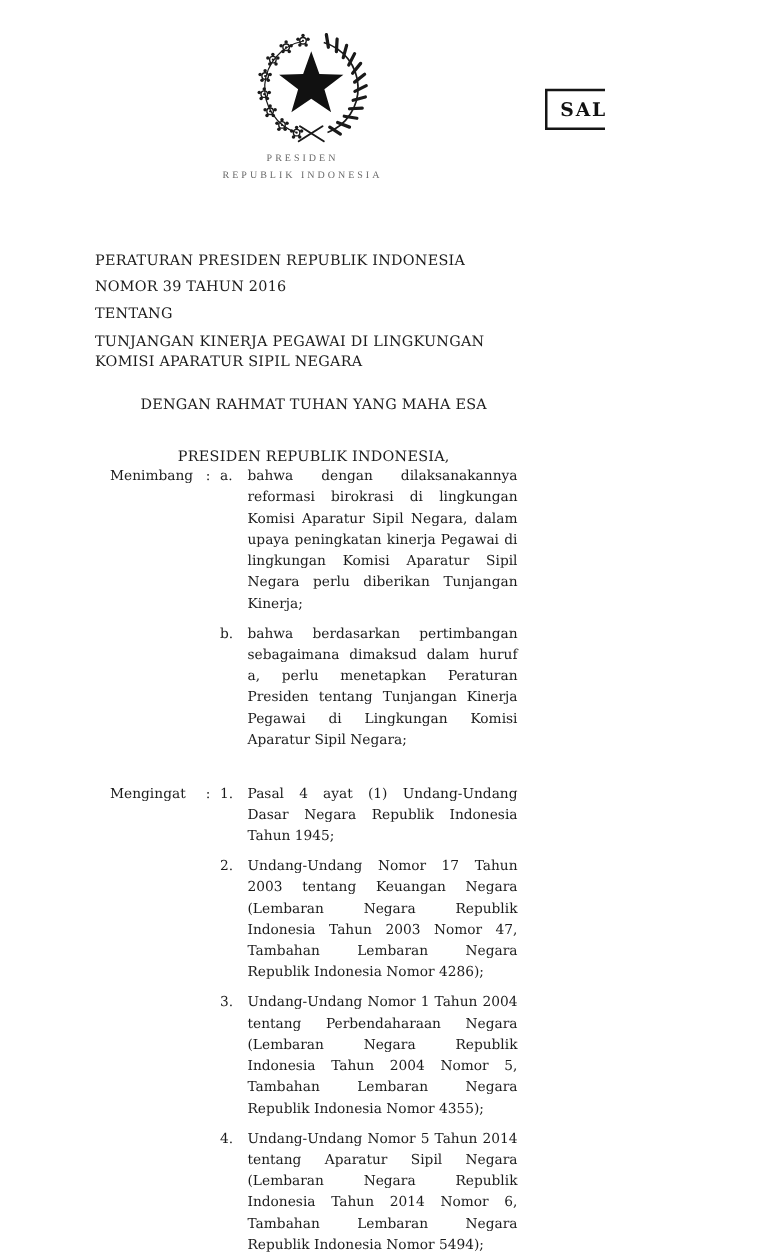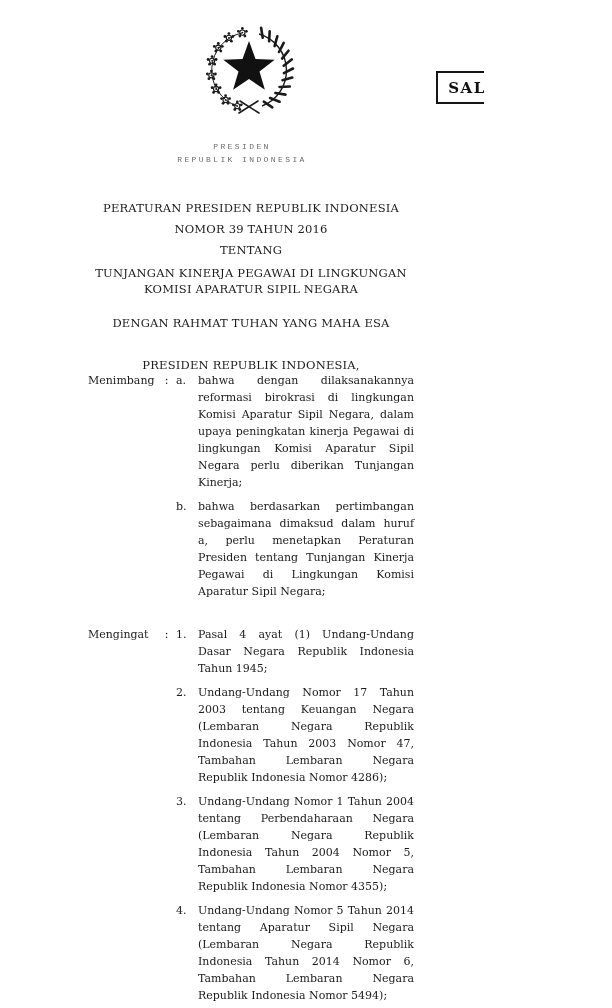--- a/index.html
+++ b/index.html
@@ -14,43 +14,43 @@
   }
 
   
   .emblem {
     position:absolute; top:24px; left:50%;
     transform:translateX(-50%);
     margin-left:7px;
     width:100px; height:94px;
   }
   .letterhead {
-    position:absolute; top:140px; left:0; width:100%;
+    position:absolute; top:120px; left:0; width:100%;
     text-align:center;
-    font-family:Liberation Mono, monospace;
+    font-family:Liberation Serif, serif;
     color:#6b6b6b;
     font-size:8px;
     letter-spacing:2.4px;
     line-height:13px;
   }
   .stamp {
     position:absolute; top:71px; left:436px;
     width:114px; height:33px;
     border:2px solid #151515;
     display:flex; align-items:center; justify-content:center;
     font-weight:700; font-size:15px; letter-spacing:1.5px;
     color:#111;
     background:#fff;
   }
 
   
   .content { position:absolute; top:198px; left:88px; right:70px; }
 
   .doc-title {
-    text-align:center;
+    text-align:left;
     font-size:11.5px;
     line-height:21px;
     letter-spacing:0.2px;
     margin:0 -12px;
   }
   .t-sub  { line-height:16px; margin-top:4px; }
   .t-sub2 { line-height:16px; }
 
   .invocation { text-align:center; font-size:11.5px; margin-top:19px; letter-spacing:0.2px; }
   .authority  { text-align:center; font-size:11.5px; margin-top:28px; letter-spacing:0.2px; }

